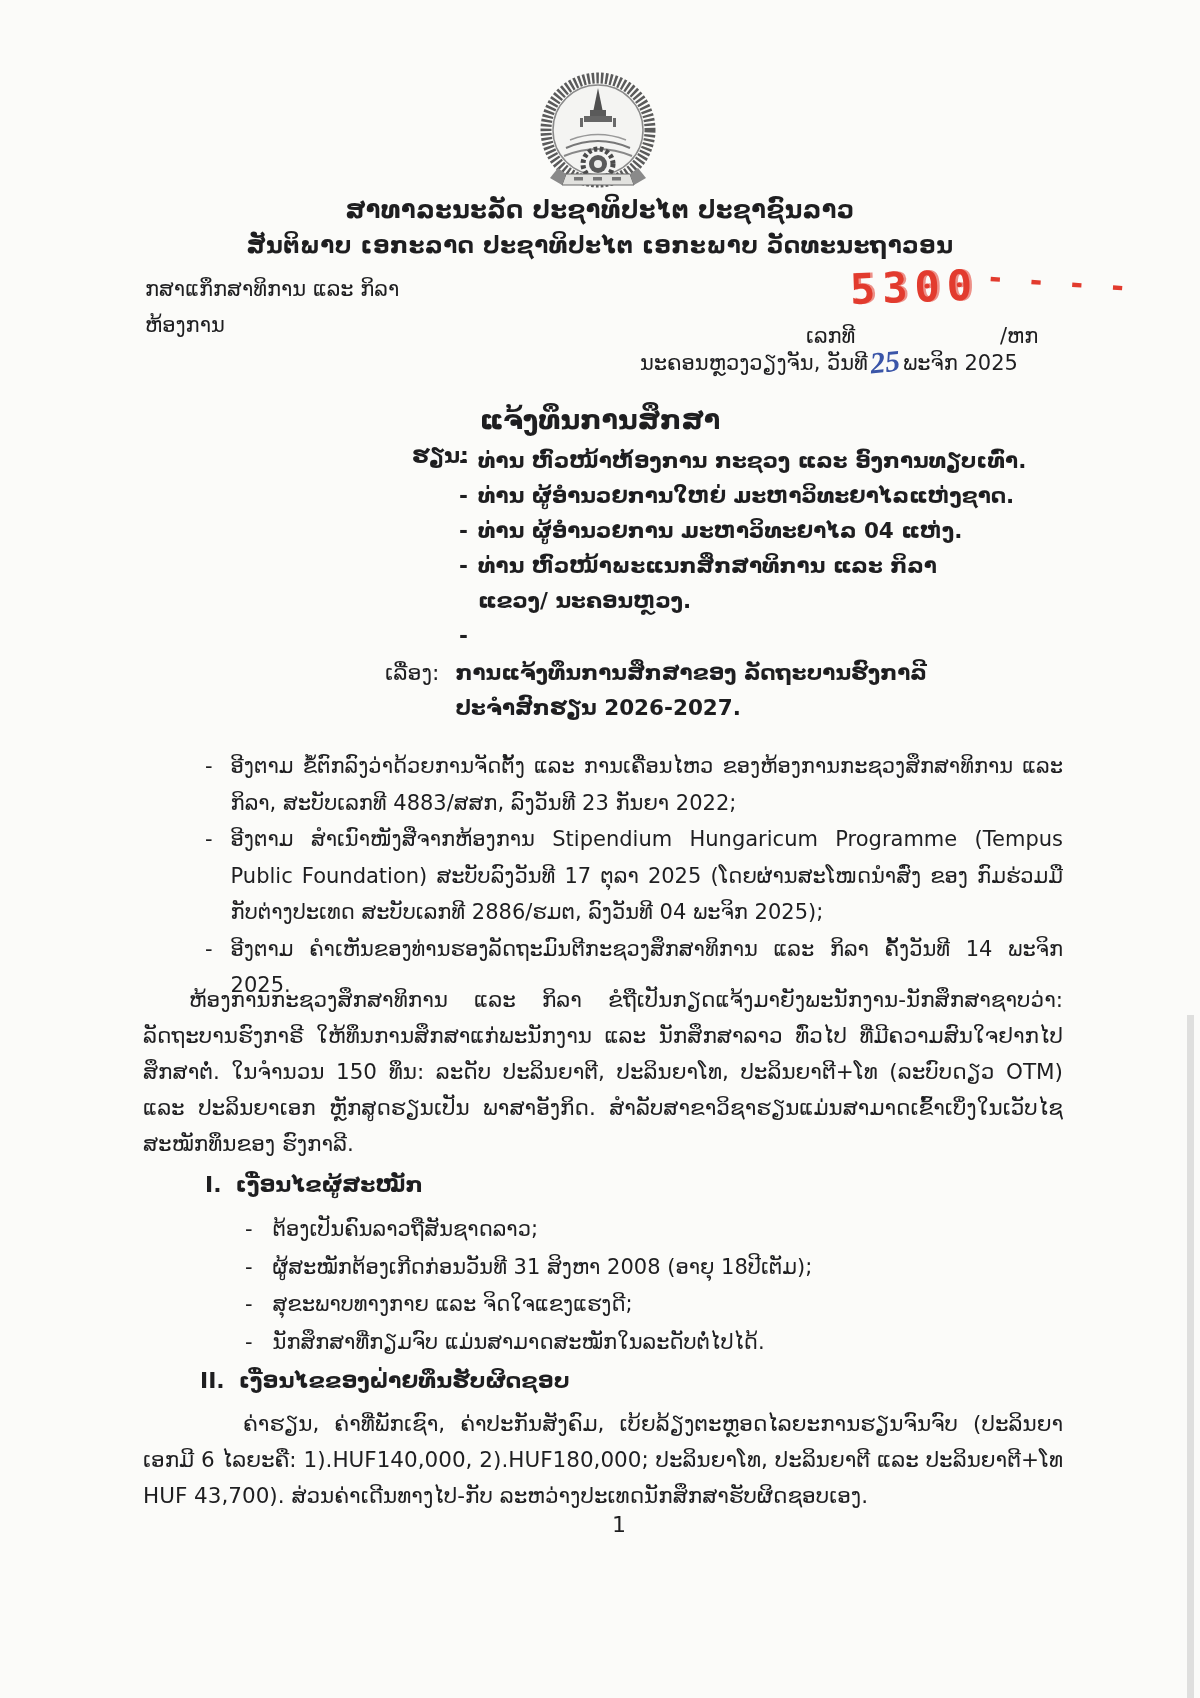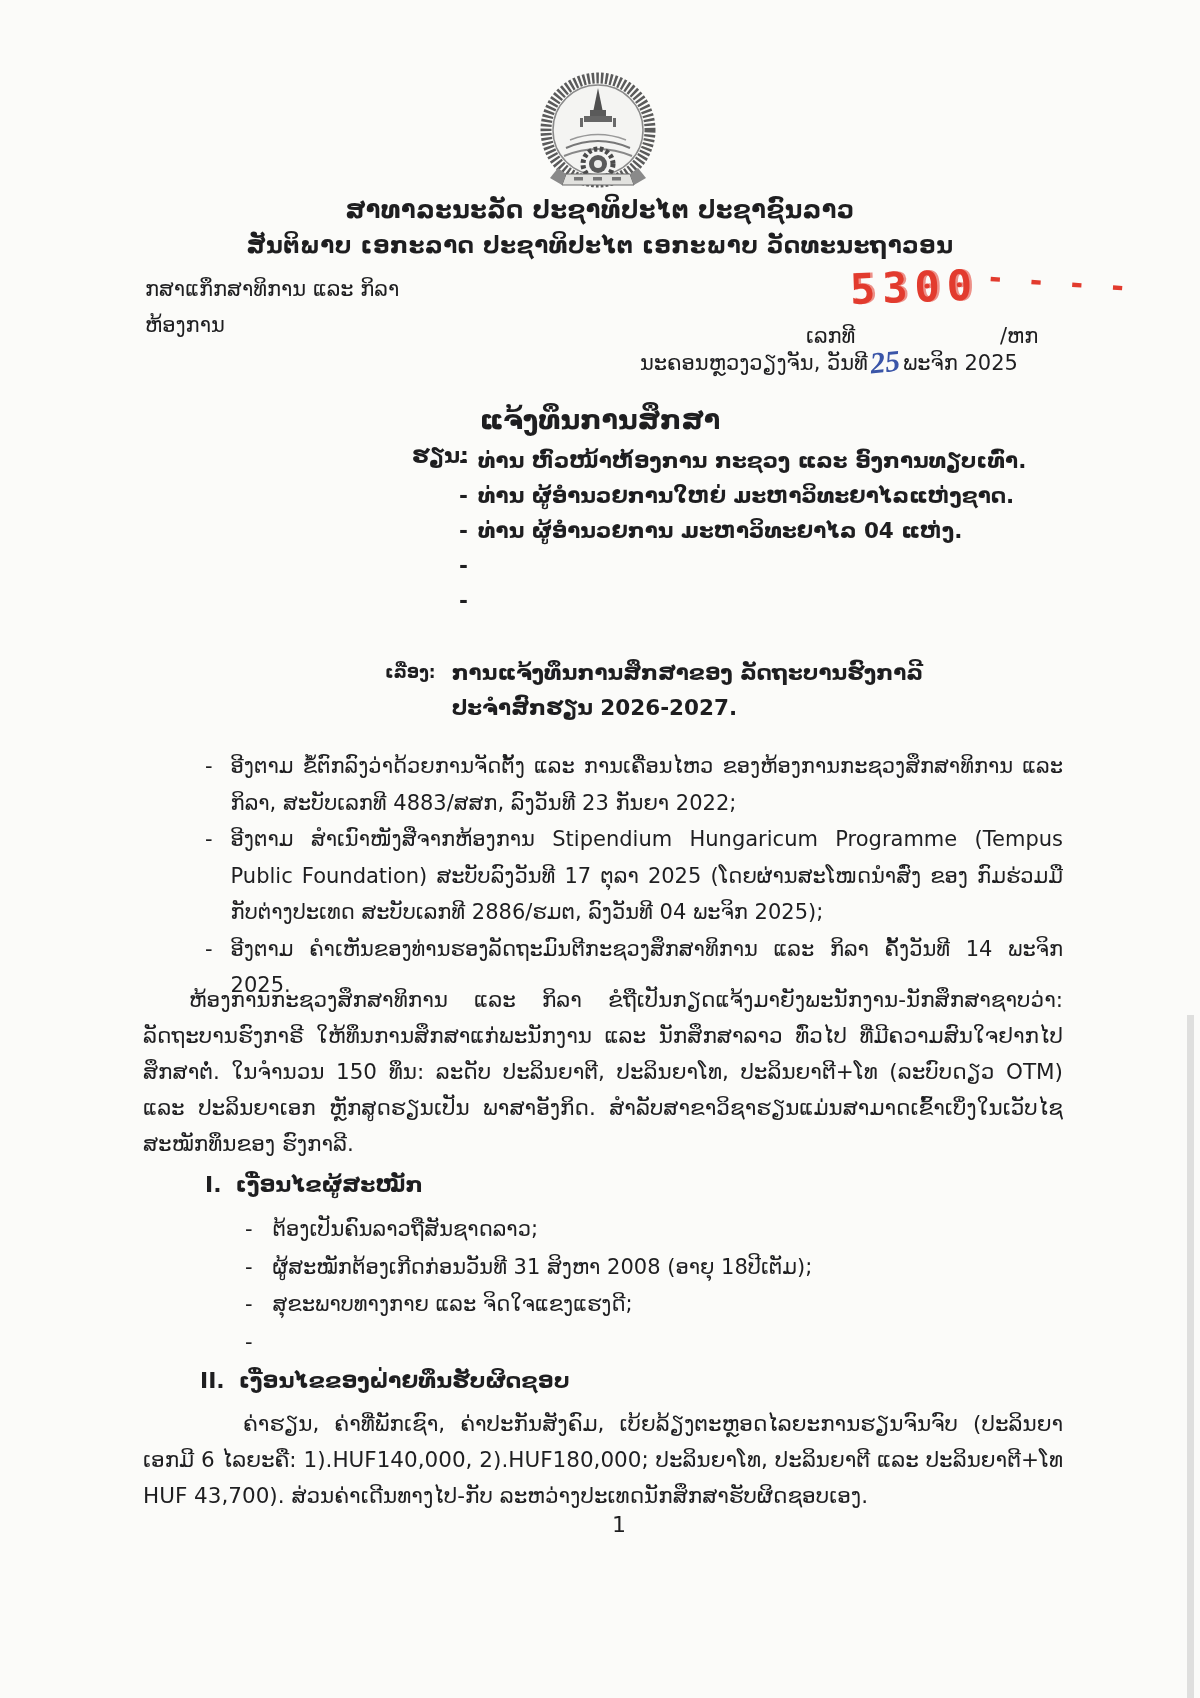--- a/index.html
+++ b/index.html
@@ -53,21 +53,21 @@
 
   .doc-title{top:404px;font-size:27px;font-weight:bold;}
 
   .recipients{left:412px;top:443px;width:640px;}
   .recipients-label{position:absolute;left:0;top:0;font-size:22px;font-weight:bold;}
   .recipients-items{margin-left:47px;width:585px;}
   .rec-item{display:flex;gap:10px;font-size:21.5px;font-weight:bold;line-height:35px;}
   .rec-marker{flex:0 0 auto;}
 
   .subject{left:385px;top:655px;display:flex;gap:16px;}
-  .subject-label{font-size:17px;font-weight:bold;line-height:35px;}
+  .subject-label{font-size:22px;font-weight:normal;line-height:35px;}
   .subject-lines{font-size:21.5px;font-weight:bold;line-height:35px;max-width:560px;}
 
   .basis{left:205px;top:748px;width:858px;}
   .basis-item{display:flex;gap:18px;font-size:21px;line-height:36.5px;}
   .basis-item .text{text-align:justify;flex:1;}
   .basis-marker{flex:0 0 auto;}
 
   .para1{left:143px;top:982px;width:920px;font-size:21.5px;line-height:36px;text-align:justify;text-indent:46px;}
 
   .sec-heading{display:flex;gap:14px;font-size:22px;font-weight:bold;}
@@ -143,20 +143,21 @@
       <div class="rec-item">
         <span class="rec-marker">-</span>
         <span>ທ່ານ ຜູ້ອຳນວຍການໃຫຍ່ ມະຫາວິທະຍາໄລແຫ່ງຊາດ.</span>
       </div>
       <div class="rec-item">
         <span class="rec-marker">-</span>
         <span>ທ່ານ ຜູ້ອຳນວຍການ ມະຫາວິທະຍາໄລ 04 ແຫ່ງ.</span>
       </div>
       <div class="rec-item">
         <span class="rec-marker">-</span>
+        <span style="max-width:500px;">ທ່ານ ຫົວໜ້າພະແນກສຶກສາທິການ ແລະ ກິລາແຂວງ/ ນະຄອນຫຼວງ.</span>
       </div>
       <div class="rec-item">
         <span class="rec-marker">-</span>
       </div>
     </div>
   </div>
 
   <div class="abs subject">
     <div class="subject-label">ເລື່ອງ:</div>
     <div class="subject-lines">
@@ -194,20 +195,21 @@
     <div class="sec-item">
       <span class="sec-marker">-</span>
       <span>ຜູ້ສະໝັກຕ້ອງເກີດກ່ອນວັນທີ 31 ສິງຫາ 2008 (ອາຍຸ 18ປີເຕັມ);</span>
     </div>
     <div class="sec-item">
       <span class="sec-marker">-</span>
       <span>ສຸຂະພາບທາງກາຍ ແລະ ຈິດໃຈແຂງແຮງດີ;</span>
     </div>
     <div class="sec-item">
       <span class="sec-marker">-</span>
+      <span>ນັກສຶກສາທີ່ກຽມຈົບ ແມ່ນສາມາດສະໝັກໃນລະດັບຕໍ່ໄປໄດ້.</span>
     </div>
   </div>
 
   <div class="abs sec-heading sec2-heading">
     <span>II.</span>
     <span>ເງື່ອນໄຂຂອງຝ່າຍທຶນຮັບຜິດຊອບ</span>
   </div>
   <div class="abs para2">ຄ່າຮຽນ, ຄ່າທີ່ພັກເຊົາ, ຄ່າປະກັນສັງຄົມ, ເບ້ຍລ້ຽງຕະຫຼອດໄລຍະການຮຽນຈົນຈົບ (ປະລິນຍາເອກມີ 6 ໄລຍະຄື: 1).HUF140,000, 2).HUF180,000; ປະລິນຍາໂທ, ປະລິນຍາຕີ ແລະ ປະລິນຍາຕີ+ໂທ HUF 43,700). ສ່ວນຄ່າເດີນທາງໄປ-ກັບ ລະຫວ່າງປະເທດນັກສຶກສາຮັບຜິດຊອບເອງ.</div>
 
   <div class="abs page-number">1</div>

